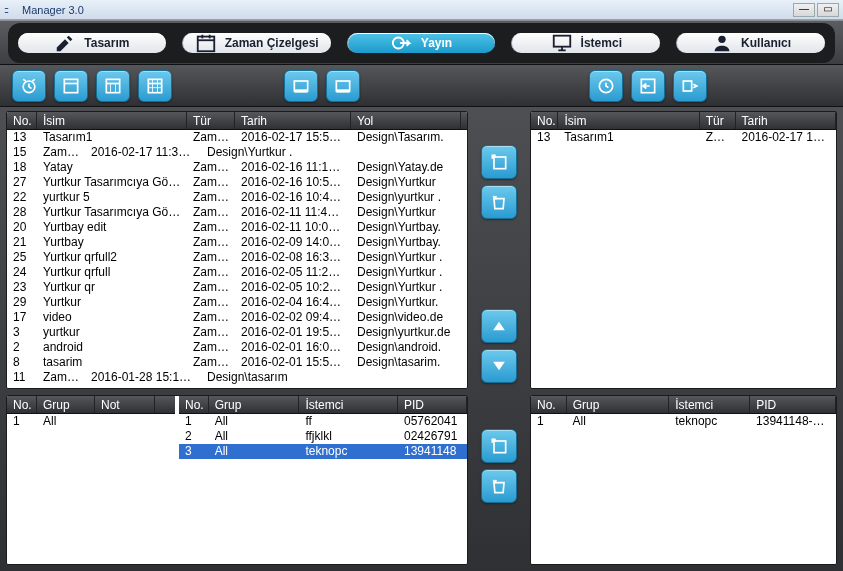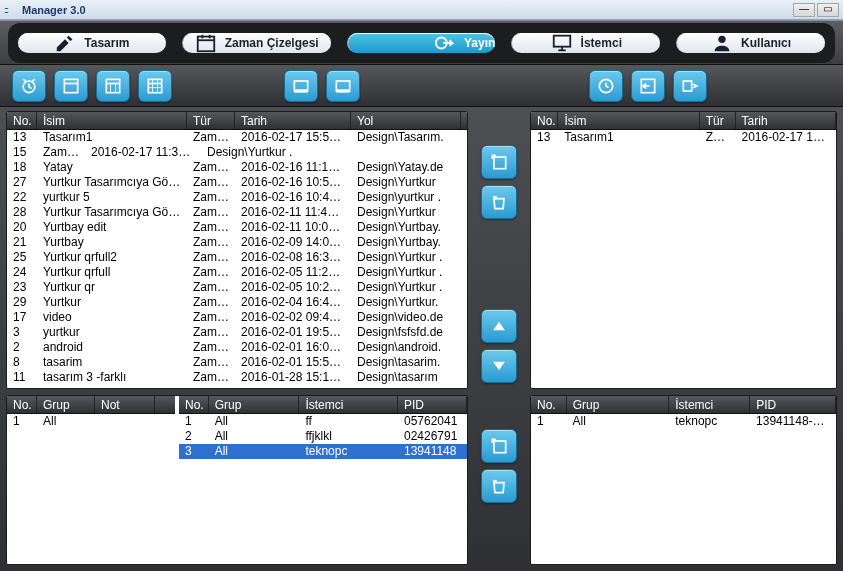--- a/index.html
+++ b/index.html
@@ -1,28 +1,28 @@
 <!DOCTYPE html>
 <html><head>
 <meta charset="utf-8">
 <style>
 * { margin: 0; padding: 0; box-sizing: border-box; font-family: "Segoe UI", Tahoma, sans-serif; font-size: 12px; }
 html, body { width: 843px; height: 571px; overflow: hidden; background: #3a3a3a; }
 
 .titlebar { height: 20px; background: linear-gradient(#e8f0f8, #d0dcec); display: flex; align-items: center; padding: 0 4px; border-bottom: 1px solid #8fa4c2; }
 .titlebar-icon { width: 14px; display: inline-block; color: #2a4a7a; margin-right: 4px; font-size: 9px; letter-spacing: -2px; }
-.titlebar-text { font-weight: bold; color: #1a3a6a; font-size: 11px; }
+.titlebar-text { font-weight: normal; color: #1a3a6a; font-size: 11px; }
 .titlebar-gap { flex: 1; }
 .win-btn { width: 22px; height: 14px; margin-left: 2px; background: linear-gradient(#f0f0f0,#d8d8d8); border: 1px solid #9aa; font-size: 10px; line-height: 10px; text-align: center; cursor: pointer; }
 
 .chrome-top { height: 45px; background: linear-gradient(#5b5d60,#3c3e41); border-top: 1px solid #8d8f92; border-bottom: 1px solid #0f1012; display: flex; align-items: center; padding: 0 8px; }
 .main-tabs { flex: 1; display: flex; align-items: stretch; height: 40px; background: #1c1d1f; border-radius: 12px; padding: 2px; gap: 0; }
 .main-tab { flex: 1; display: flex; align-items: center; justify-content: center; gap: 8px; color: #1f2b3b; cursor: pointer; border-radius: 10px; background: linear-gradient(#fefefe,#e1e5ea); box-shadow: inset 0 1px 0 #fff; margin: 8px; font-size: 14px; font-weight: 600; }
 .main-tab.sep { border-left: 1px solid #aab; }
-.main-tab.active { background: linear-gradient(#4fc3e8,#1b9acb); color: #fff; justify-content: flex-end; }
+.main-tab.active { background: linear-gradient(#4fc3e8,#1b9acb); color: #fff; }
 .main-tab.active .tab-label { color: #fff; }
 .main-tab svg { width: 22px; height: 22px; }
 .tab-label { color: #1a2030; }
 
 .toolbar { height: 42px; background: linear-gradient(#55575a,#2e3033); display: flex; align-items: center; padding: 0 12px; gap: 8px; border-bottom: 1px solid #101113; }
 .tool-btn { width: 34px; height: 32px; border-radius: 6px; background: linear-gradient(#6cc9ec,#2a9bd1); border: 1px solid #156f97; display: flex; align-items: center; justify-content: center; cursor: pointer; box-shadow: 0 1px 2px rgba(0,0,0,.4), inset 0 1px 0 rgba(255,255,255,.4); }
 .tool-btn svg { width: 20px; height: 20px; fill: #fff; stroke: #fff; }
 .tool-group { display: flex; gap: 8px; }
 .tool-spacer { flex: 1; }
 .tool-gap { width: 96px; }
@@ -279,39 +279,38 @@
           <div class="cell c-name">video</div>
           <div class="cell c-type">Zaman</div>
           <div class="cell c-date">2016-02-02 09:43:12</div>
           <div class="cell c-path">Design\video.de</div>
         </div>
         <div class="row">
           <div class="cell c-no">3</div>
           <div class="cell c-name">yurtkur</div>
           <div class="cell c-type">Zaman</div>
           <div class="cell c-date">2016-02-01 19:50:12</div>
-          <div class="cell c-path">Design\fsfsfd.de</div>
+          <div class="cell c-path">Design\yurtkur.de</div>
         </div>
         <div class="row">
           <div class="cell c-no">2</div>
           <div class="cell c-name">android</div>
           <div class="cell c-type">Zaman</div>
           <div class="cell c-date">2016-02-01 16:05:13</div>
           <div class="cell c-path">Design\android.</div>
         </div>
         <div class="row">
           <div class="cell c-no">8</div>
           <div class="cell c-name">tasarim</div>
           <div class="cell c-type">Zaman</div>
           <div class="cell c-date">2016-02-01 15:56:29</div>
           <div class="cell c-path">Design\tasarim.</div>
         </div>
         <div class="row">
           <div class="cell c-no">11</div>
-          <div class="cell c-name">tasarım 3 -farklı</div>
           <div class="cell c-type">Zaman</div>
           <div class="cell c-date">2016-01-28 15:13:28</div>
           <div class="cell c-path">Design\tasarım</div>
         </div>
       </div>
   </div>
 
   <div class="mid-col">
     <div class="mid-btn">
         <svg viewBox="0 0 24 24">

